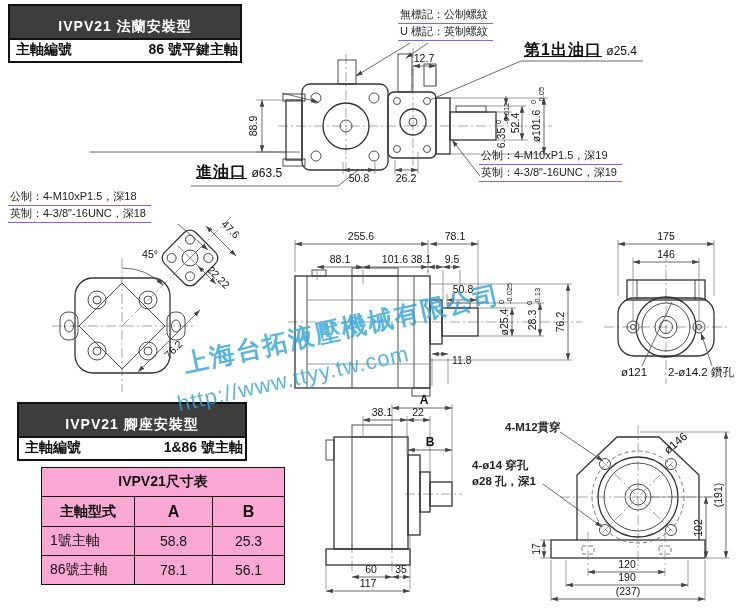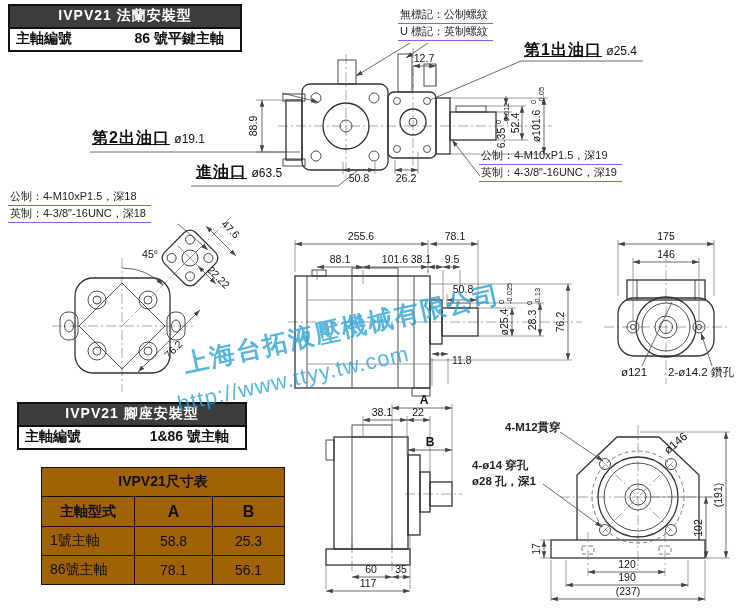--- a/index.html
+++ b/index.html
@@ -11,29 +11,29 @@
   .thin{fill:none;stroke:#666;stroke-width:0.65px;}
   .cl{fill:none;stroke:#777;stroke-width:0.65px;stroke-dasharray:10 3 2 3;}
   .dash{fill:none;stroke:#555;stroke-width:0.8px;stroke-dasharray:4 3;}
   .dl{fill:none;stroke:#444;stroke-width:0.8px;}
   text.d{font:10.5px "Liberation Sans","DejaVu Sans",sans-serif;fill:#111;text-anchor:middle;}
   text.ds{font:10.5px "Liberation Sans","DejaVu Sans",sans-serif;fill:#111;text-anchor:start;}
   text.tol{font:7.5px "Liberation Sans","DejaVu Sans",sans-serif;fill:#111;text-anchor:start;}
   text.lab{font:11.5px "Liberation Sans","DejaVu Sans",sans-serif;fill:#111;text-anchor:middle;}
   text.bd{font:bold 12px "Liberation Sans","DejaVu Sans",sans-serif;fill:#111;text-anchor:middle;}
   .tblock{position:absolute;z-index:3;border:2px solid #111;background:#fff;font-weight:bold;font-size:14px;}
-  .tb-head{background:#3d3d3d;color:#fff;text-align:center;padding:1px 0 2px;border-bottom:2px solid #111;letter-spacing:1px;}
-  .tb-row{display:flex;justify-content:space-between;padding:1px 16px 2px 6px;}
+  .tb-head{background:#3d3d3d;color:#fff;text-align:center;padding:12px 0 2px;border-bottom:2px solid #111;letter-spacing:1px;}
+  .tb-row{display:flex;justify-content:space-between;padding:1px 2px 2px 6px;}
   .note{position:absolute;z-index:3;font-size:11px;line-height:15px;white-space:nowrap;color:#222;}
   .note div{border-bottom:1px solid #8b5cf6;padding:0 5px 1px 2px;}
   .port{position:absolute;z-index:3;white-space:nowrap;}
   .pcj{font-weight:bold;font-size:16px;letter-spacing:1px;text-decoration:underline;}
   .pdia{font-size:12px;}
   .anno{position:absolute;z-index:3;font-size:11.5px;white-space:nowrap;color:#222;font-weight:bold;}
-  .sizetbl{position:absolute;z-index:3;border-collapse:collapse;background:#a16207;}
+  .sizetbl{position:absolute;z-index:3;border-collapse:collapse;background:#f9a8d4;}
   .sizetbl td,.sizetbl th{border:1.6px solid #111;text-align:center;font-size:14px;padding:0;}
   .st-title{font-size:17px;font-weight:bold;height:31px;}
   .sizetbl th{font-weight:bold;height:29px;}
   th.st-ab{font-size:16px;}
   .sizetbl td{height:28px;}
   td.st-name{text-align:left;padding-left:8px;}
   .wm{position:absolute;z-index:5;color:#2ea3d6;opacity:0.8;pointer-events:none;
       transform-origin:0 0;transform:rotate(-12.5deg);white-space:nowrap;}
   .wm1{left:180px;top:348px;font-size:25px;font-weight:bold;letter-spacing:2px;}
   .wm2{left:175px;top:392px;font-size:22px;letter-spacing:1px;}
@@ -383,24 +383,20 @@
   <div>無標記：公制螺紋</div>
   <div>U 標記：英制螺紋</div>
 </div>
 
 <div class="port" style="left:524px;top:40px">
   <span class="pcj">第1出油口</span>
   <span class="pdia">ø25.4</span>
 </div>
 
 
-<div class="port" style="left:92px;top:128px">
-  <span class="pcj">第2出油口</span>
-  <span class="pdia">ø19.1</span>
-</div>
 
 <div class="port" style="left:196px;top:162px">
   <span class="pcj">進油口</span>
   <span class="pdia">ø63.5</span>
 </div>
 
 <div class="note" style="left:479px;top:148px">
   <div>公制：4-M10xP1.5，深19</div>
   <div>英制：4-3/8"-16UNC，深19</div>
 </div>

